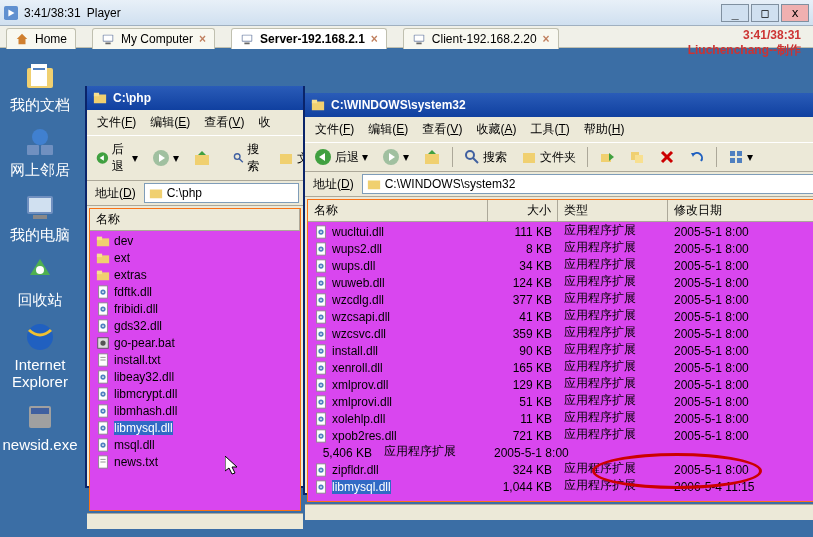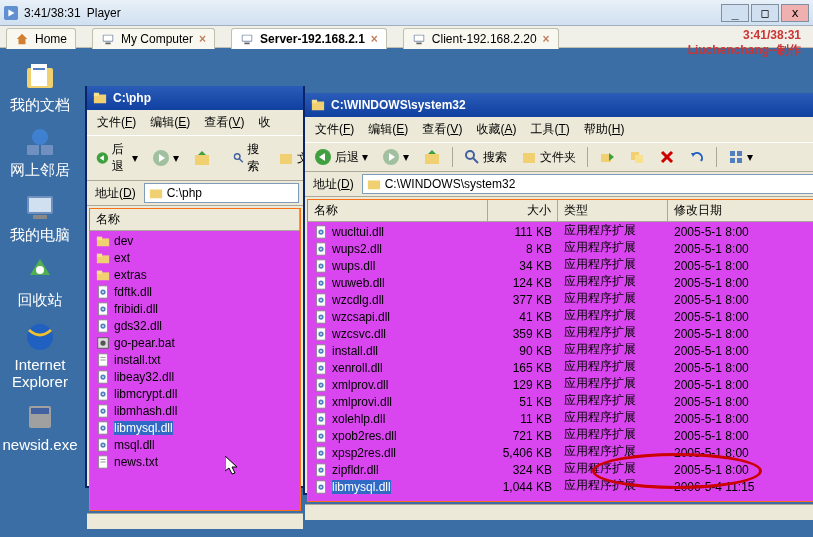--- a/index.html
+++ b/index.html
@@ -611,28 +611,20 @@
               <circle fill="#5080c0" cx="8" cy="8" r="3"></circle>
               <circle fill="#fff" cx="8" cy="8" r="1"></circle>
             </svg>
             <span class="fn">xpob2res.dll</span>
           </div>
           <div class="cell col-size">721 KB</div>
           <div class="cell col-type">应用程序扩展</div>
           <div class="cell col-date">2005-5-1 8:00</div>
         </div>
         <div class="row">
-          <div class="cell col-name-r fname">
-            <svg class="icon-sm" viewBox="0 0 16 16">
-              <rect fill="#fff" stroke="#888" x="3" y="1" width="10" height="14"></rect>
-              <circle fill="#5080c0" cx="8" cy="8" r="3"></circle>
-              <circle fill="#fff" cx="8" cy="8" r="1"></circle>
-            </svg>
-            <span class="fn">xpsp2res.dll</span>
-          </div>
           <div class="cell col-size">5,406 KB</div>
           <div class="cell col-type">应用程序扩展</div>
           <div class="cell col-date">2005-5-1 8:00</div>
         </div>
         <div class="row">
           <div class="cell col-name-r fname">
             <svg class="icon-sm" viewBox="0 0 16 16">
               <rect fill="#fff" stroke="#888" x="3" y="1" width="10" height="14"></rect>
               <circle fill="#5080c0" cx="8" cy="8" r="3"></circle>
               <circle fill="#fff" cx="8" cy="8" r="1"></circle>

